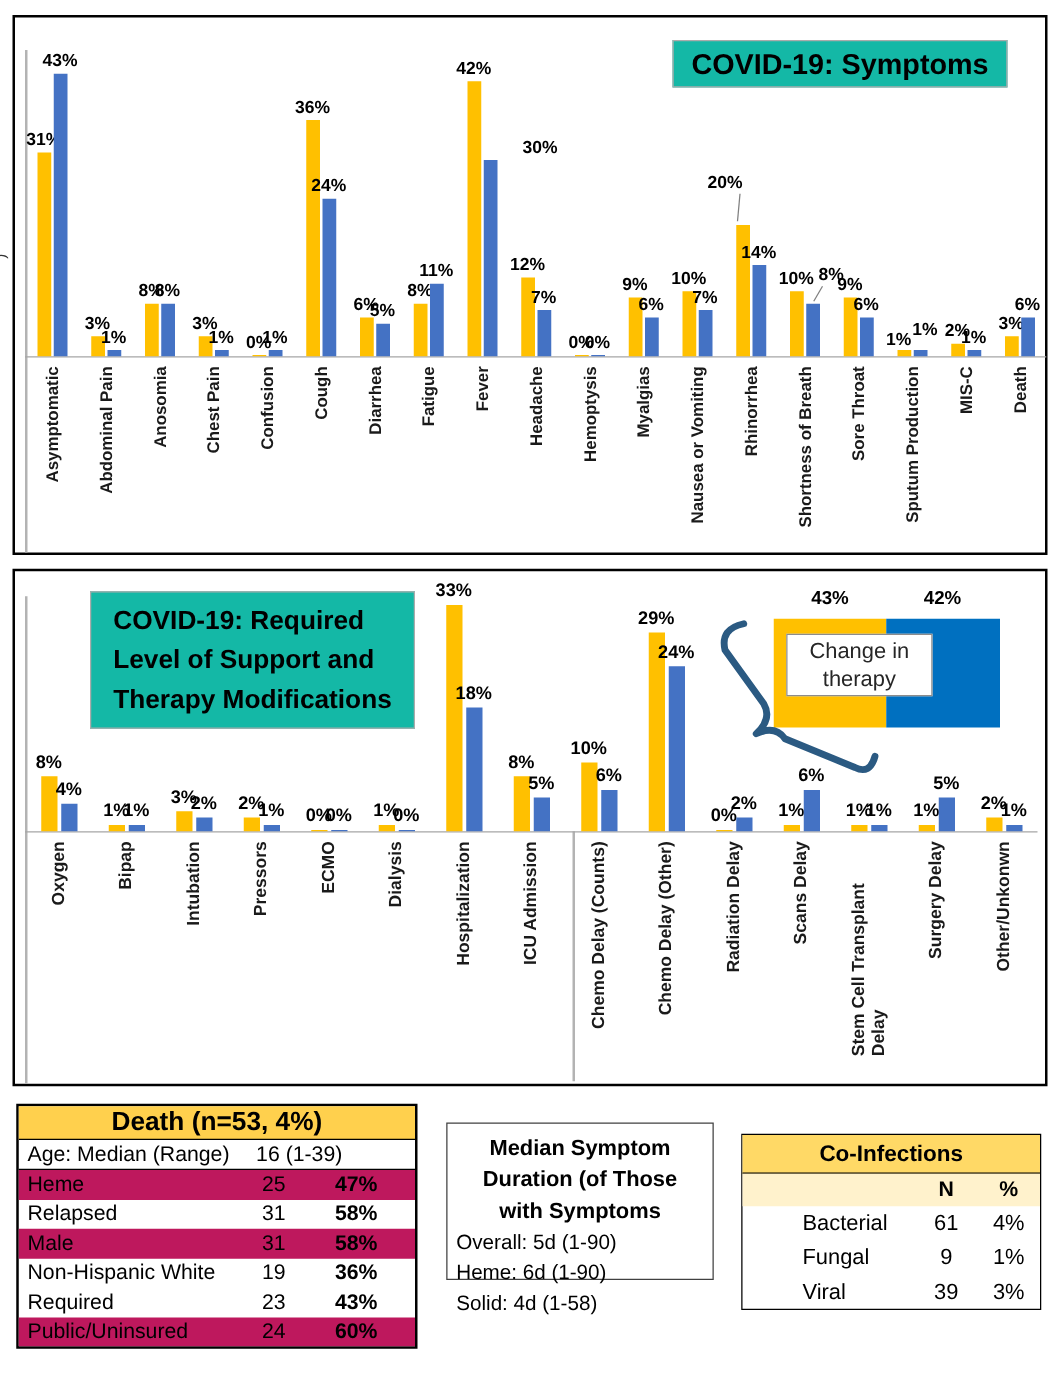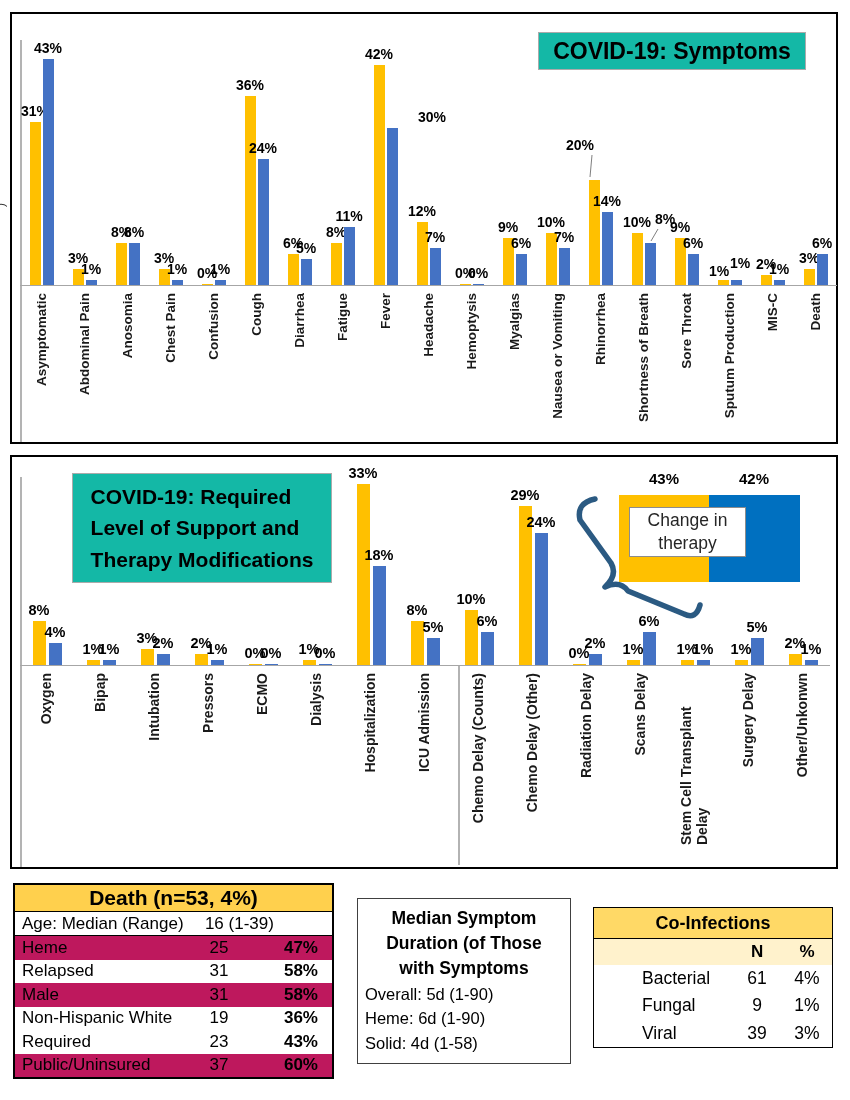--- a/index.html
+++ b/index.html
@@ -38,22 +38,22 @@
   
   #death{position:absolute;left:13px;top:883px;width:321px;height:196px;box-sizing:border-box;
     border:2px solid #000;font-size:17px}
   #death .hdr{height:26px;background:#FFD04D;border-bottom:1.5px solid #000;display:flex;align-items:center;
     justify-content:center;font-weight:bold;font-size:21px}
   #death .agerow{height:24px;display:grid;grid-template-columns:59% 41%;align-items:center;
     border-bottom:1px solid #000;padding-left:7px;box-sizing:border-box}
   .drow{height:23.5px;display:grid;grid-template-columns:56% 22% 22%;align-items:center;padding-left:7px;box-sizing:border-box}
   .drow.hl{background:#be185d}
   .drow .ncol{padding-left:14px}
-  .drow .pct{font-weight:bold;text-align:right;padding-right:14px}
-  #median{position:absolute;left:357px;top:898px;width:214px;height:166px;box-sizing:border-box;border:1.5px solid #404040}
+  .drow .pct{font-weight:bold;text-align:right;padding-right:30px}
+  #median{position:absolute;left:357px;top:898px;width:214px;height:126px;box-sizing:border-box;border:1.5px solid #404040}
   #median .mt{font-weight:bold;font-size:17.5px;text-align:center;white-space:pre-line;line-height:1.42;margin-top:7px}
   #median .mb{font-size:16.5px;white-space:pre-line;line-height:1.5;margin:1px 0 0 7px}
   #coinf{position:absolute;left:593px;top:907px;width:240px;height:141px;box-sizing:border-box;border:1.5px solid #000}
   #coinf .hdr{height:30px;background:#FFD966;border-bottom:1.2px solid #000;display:flex;align-items:center;
     justify-content:center;font-weight:bold;font-size:18px}
   #coinf .nh{height:26px;background:#FFF2CC;display:grid;grid-template-columns:58% 21% 21%;align-items:center;
     font-size:17px;font-weight:bold}
   .crow{height:27.3px;display:grid;grid-template-columns:58% 21% 21%;align-items:center;font-size:17.5px}
   .crow .lab{padding-left:48px}
   .cc{text-align:center}
@@ -295,21 +295,21 @@
         <span class="ncol">19</span>
         <span class="pct">36%</span>
       </div>
       <div class="drow">
         <span>Required</span>
         <span class="ncol">23</span>
         <span class="pct">43%</span>
       </div>
       <div class="drow hl">
         <span>Public/Uninsured</span>
-        <span class="ncol">37</span>
+        <span class="ncol">24</span>
         <span class="pct">60%</span>
       </div>
     </div>
 </div>
 
 <div id="median">
   <div class="mt">Median Symptom
 Duration (of Those
 with Symptoms</div>
   <div class="mb">Overall: 5d (1-90)

